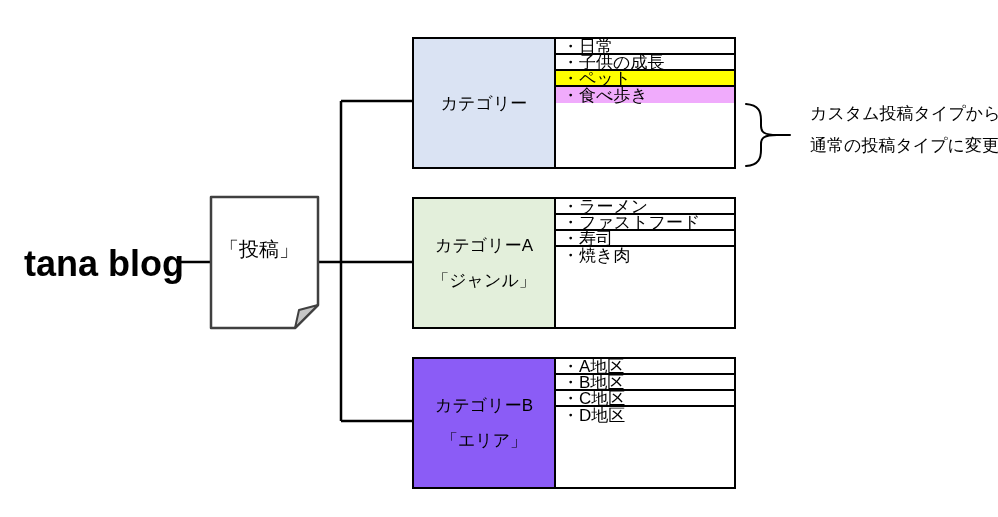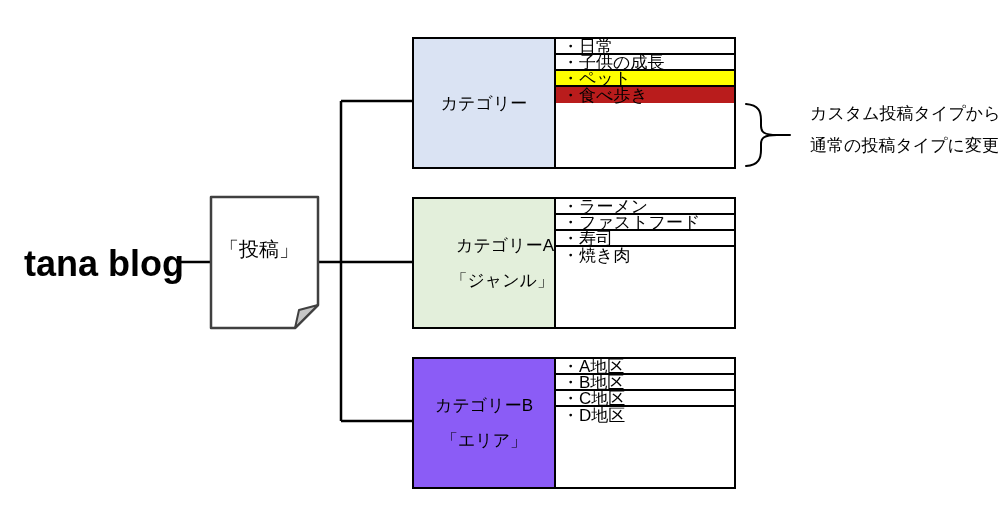--- a/index.html
+++ b/index.html
@@ -67,26 +67,26 @@
   <div class="doc-label">「投稿」</div>
 
   <div class="cat" style="top:37px">
     <div class="cat-header" style="background: rgb(218, 227, 243);">
       <div class="hline">カテゴリー</div>
     </div>
     <div class="cat-items">
       <div class="cat-item">・日常</div>
       <div class="cat-item">・子供の成長</div>
       <div class="cat-item" style="background: rgb(255, 255, 0);">・ペット</div>
-      <div class="cat-item" style="background: #b91c1c;">・食べ歩き</div>
+      <div class="cat-item" style="background: #f0abfc;">・食べ歩き</div>
     </div>
   </div>
 
   <div class="cat" style="top:197px">
-    <div class="cat-header" style="background: rgb(227, 239, 219); align-items: flex-end;">
+    <div class="cat-header" style="background: rgb(227, 239, 219);">
       <div class="hline">カテゴリーA</div>
       <div class="hline">「ジャンル」</div>
     </div>
     <div class="cat-items">
       <div class="cat-item">・ラーメン</div>
       <div class="cat-item">・ファストフード</div>
       <div class="cat-item">・寿司</div>
       <div class="cat-item">・焼き肉</div>
     </div>
   </div>

